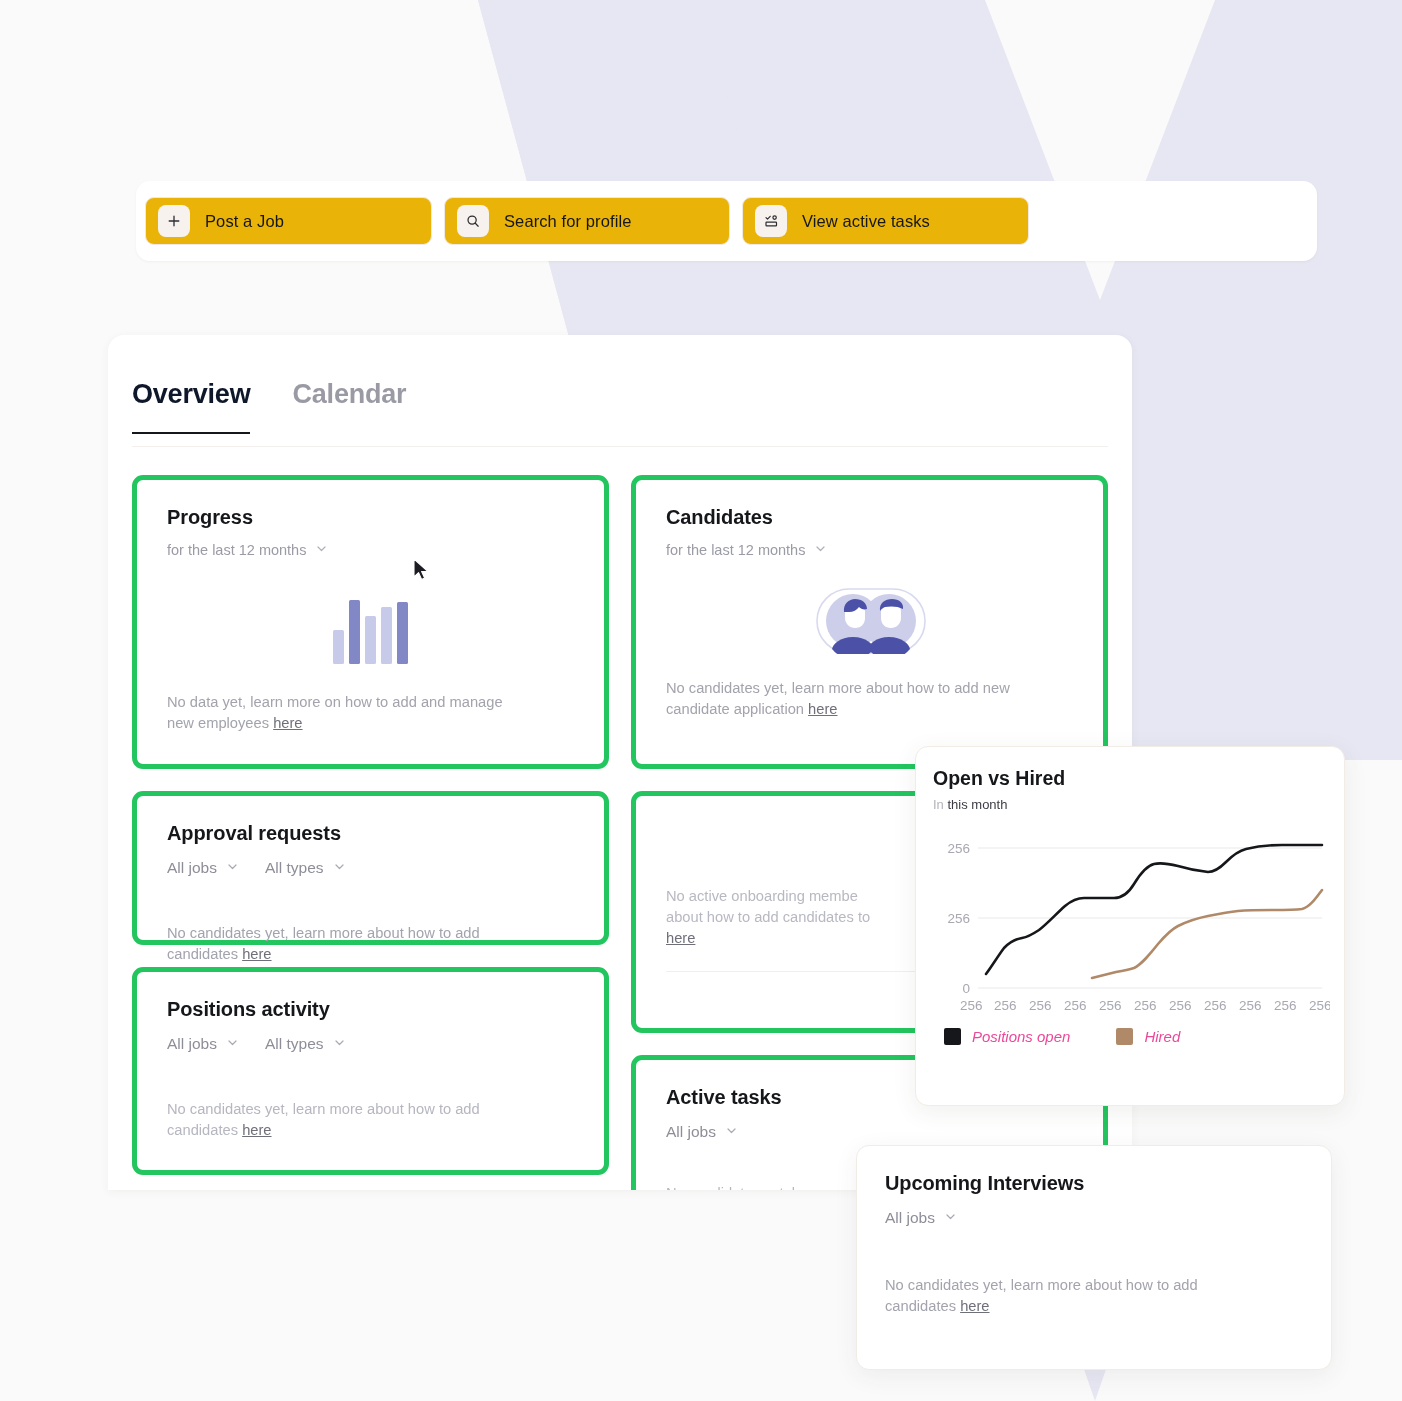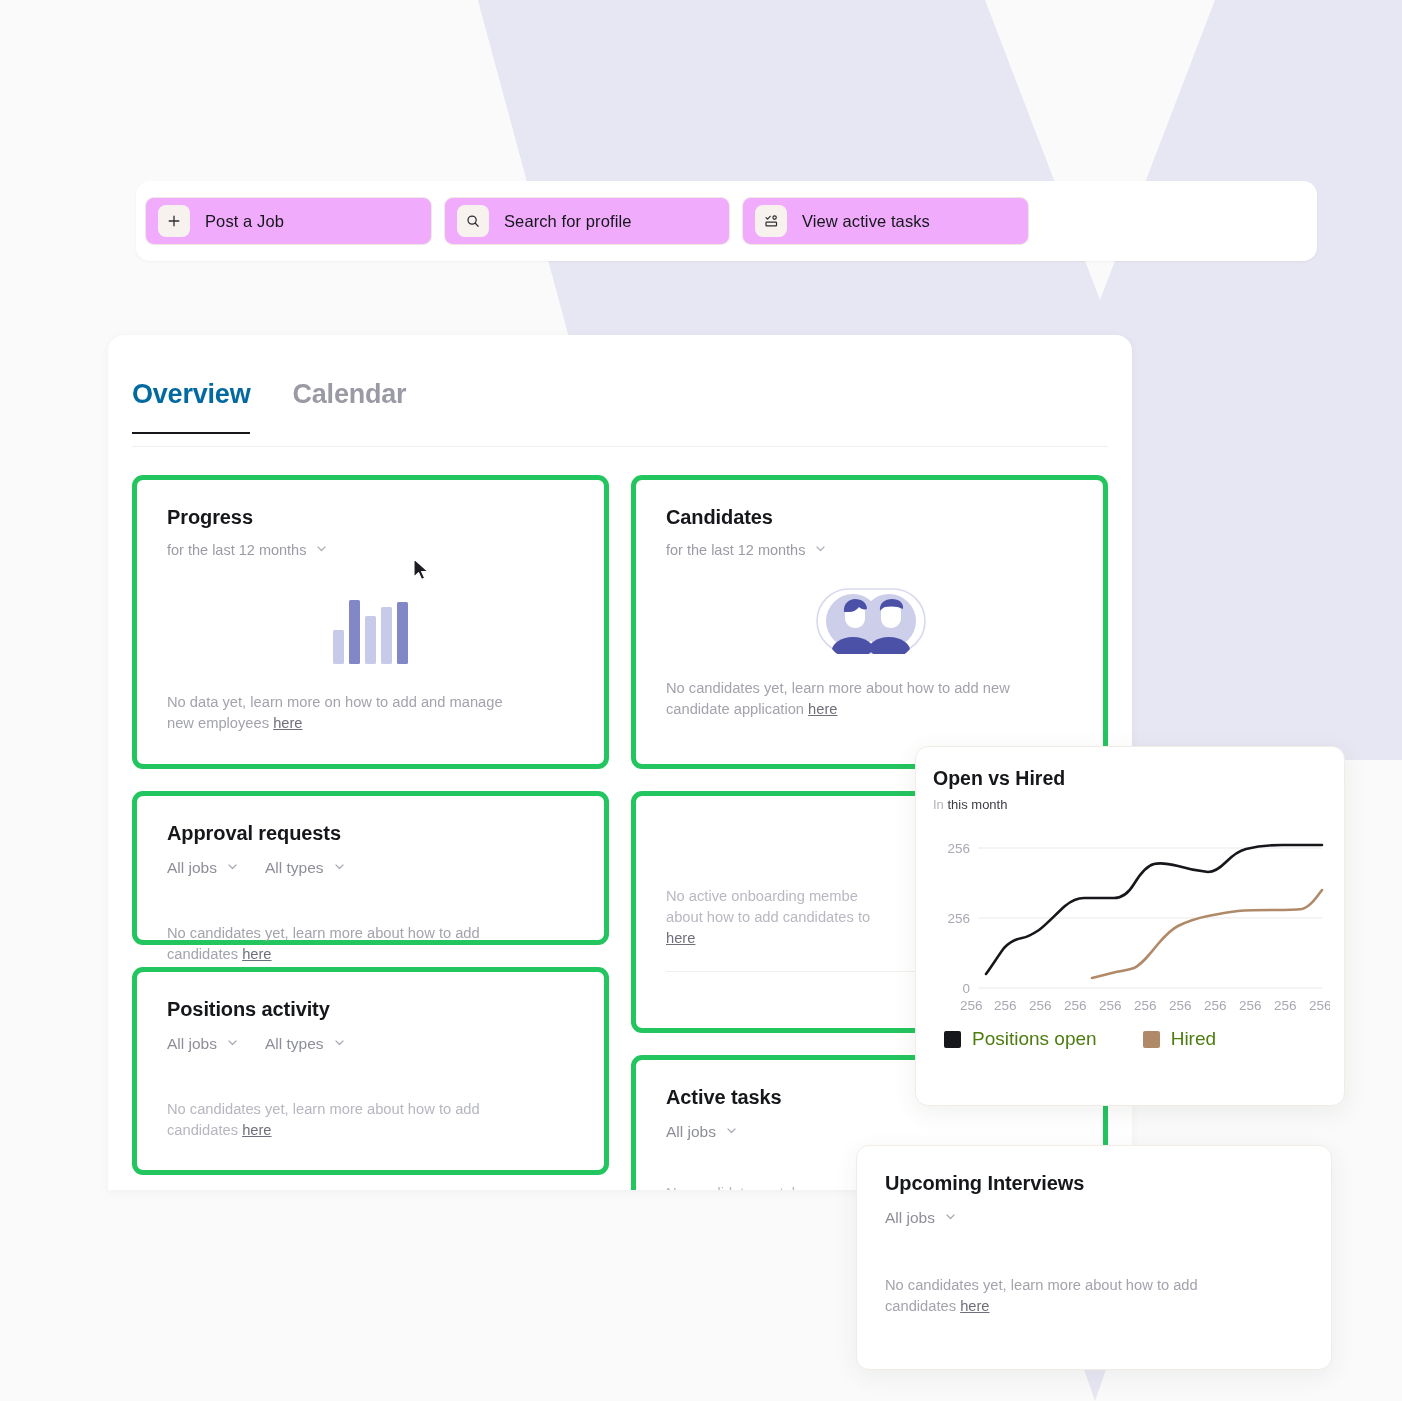--- a/index.html
+++ b/index.html
@@ -41,21 +41,21 @@
     gap: 12px;
     z-index: 3;
     box-shadow: 0 1px 3px rgba(60,50,40,.05);
   }
 
   .qa-btn {
     height: 48px;
     flex: 1 1 0;
     border: 1px solid #f0e9e3;
     border-radius: 9px;
-    background: #f0abfc;
+    background: #eab308;
     display: flex;
     align-items: center;
     padding-left: 12px;
     gap: 15px;
     cursor: pointer;
   }
   .qa-btn:nth-child(1) { flex: 0 0 287px; }
   .qa-btn:nth-child(2) { flex: 0 0 286px; }
   .qa-btn:nth-child(3) { flex: 0 0 287px; }
   .qa-btn:nth-child(4) { flex: 0 0 287px; }
@@ -97,21 +97,21 @@
     gap: 42px;
     padding-top: 16px;
   }
   .tab {
     font-size: 27px;
     font-weight: bold;
     padding-bottom: 22px;
     cursor: pointer;
     letter-spacing: -.2px;
   }
-  .tab.active { color: #0369a1; border-bottom: 2.5px solid #15171a; }
+  .tab.active { color: #0f172a; border-bottom: 2.5px solid #15171a; }
   .tab.inactive { color: #9a9aa4; }
 
   #cards-area {
     position: relative;
     padding: 28px 24px 0 24px;
     display: flex;
     gap: 22px;
   }
   .col { display: flex; flex-direction: column; gap: 22px; width: 477px; }
 
@@ -187,21 +187,21 @@
 
   #legend {
     margin-top: 14px;
     margin-left: 12px;
     display: flex;
     gap: 46px;
     align-items: center;
   }
   .lg-item { display: flex; align-items: center; gap: 11px; }
   .lg-sw { width: 17px; height: 17px; border-radius: 2px; flex: none; }
-  .lg-txt { font-size: 19px; color: #4d7c0f; }
+  .lg-txt { font-size: 15px; color: #ec4899; font-style: italic; }
 
   
   #interviews-panel {
     position: absolute;
     left: 856px;
     top: 1145px;
     width: 476px;
     height: 225px;
     background: #fff;
     border: 1px solid #f2ece7;

